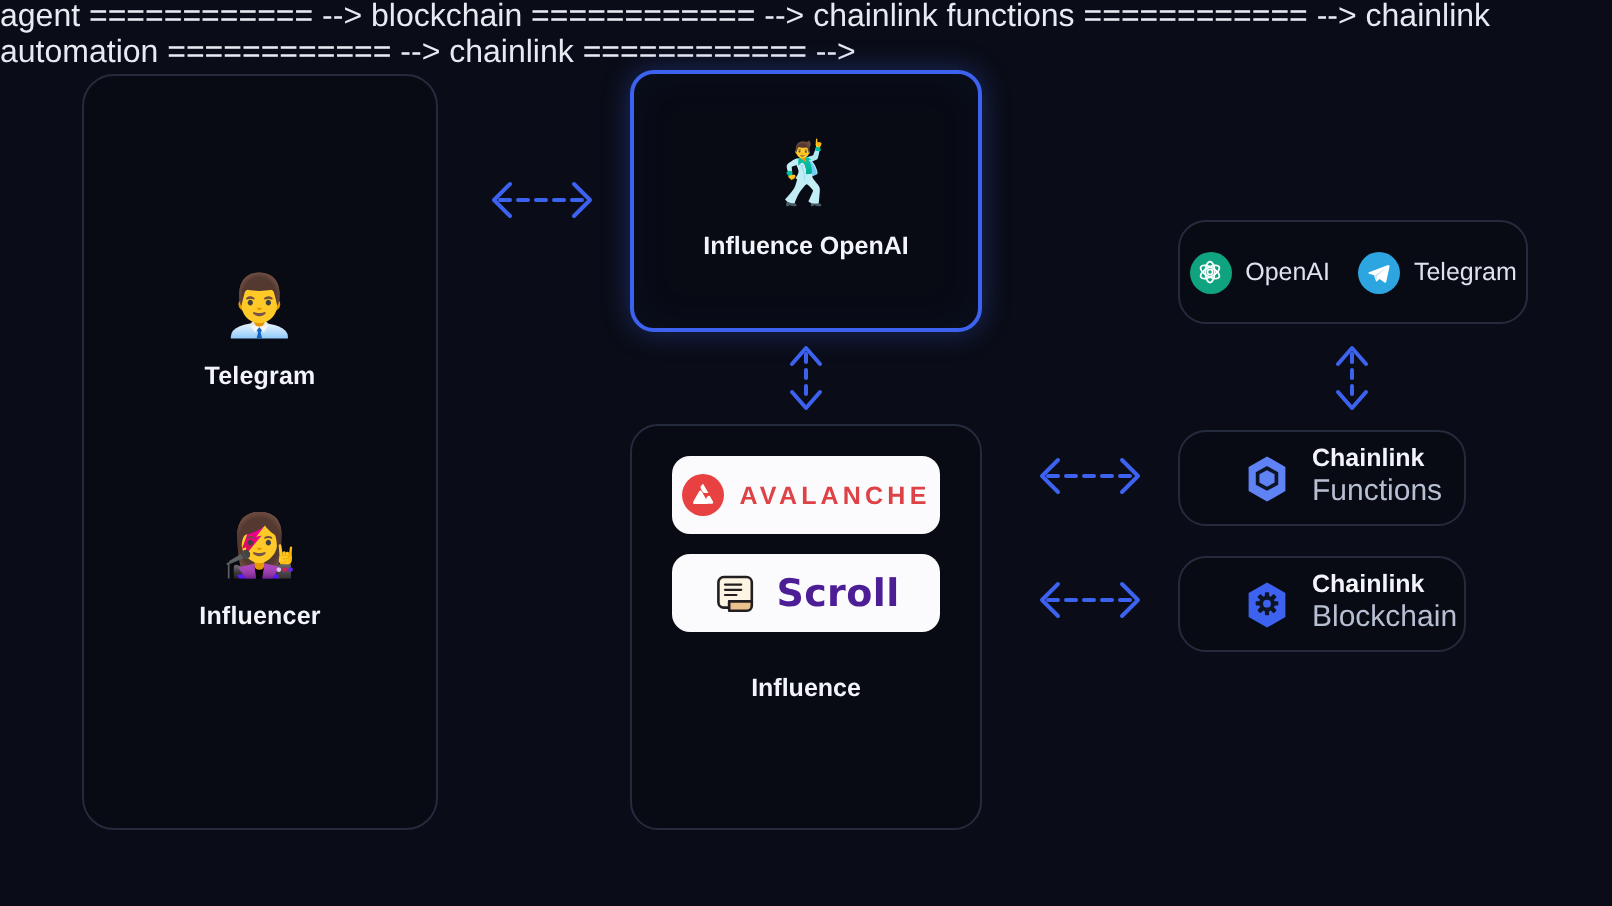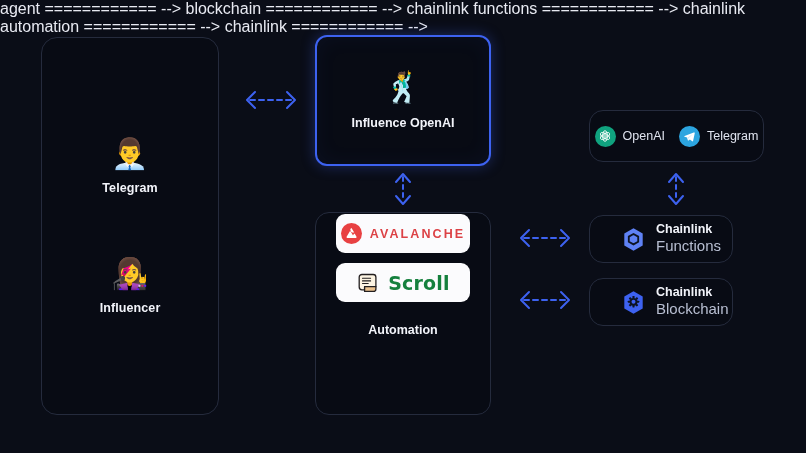--- a/index.html
+++ b/index.html
@@ -99,21 +99,21 @@
   
   #blockchain-box {
     left: 315px;
     top: 212px;
     width: 176px;
     height: 203px;
     display: flex;
     flex-direction: column;
     align-items: center;
     justify-content: flex-start;
-    padding: 1px 0 0 0;
+    padding: 15px 0 0 0;
     gap: 10px;
   }
 
   .chain-chip {
     width: 134px;
     height: 39px;
     background: #fbfbfd;
     border-radius: 9px;
     display: flex;
     align-items: center;
@@ -134,21 +134,21 @@
     font-weight: bold;
   }
 
   .chain-name.polygon {
     color: #16181d;
     font-size: 18px;
     letter-spacing: -.4px;
   }
 
   .chain-name.scroll {
-    color: #15803d;
+    color: #4c1d95;
     font-size: 19px;
     letter-spacing: .2px;
     font-family: "DejaVu Sans", sans-serif;
   }
 
   .blockchain-label {
     font-size: 12.5px;
     font-weight: bold;
     color: #f2f4fa;
     margin-top: 11px;
@@ -293,21 +293,21 @@
         <path d="M8.6 15.7h11.3v2.2c0 1.4-1.1 2.5-2.5 2.5H8.6v-4.7z" fill="#ebc28e" stroke="#231f20" stroke-width="1.3" stroke-linejoin="round"></path>
         <g stroke="#231f20" stroke-width="1.1" stroke-linecap="round">
           <line x1="6.5" y1="7.3" x2="14.6" y2="7.3"></line>
           <line x1="6.5" y1="9.9" x2="14.6" y2="9.9"></line>
           <line x1="6.5" y1="12.5" x2="12.2" y2="12.5"></line>
         </g>
       </svg>
       <span class="chain-name scroll">Scroll</span>
     </div>
 
-    <div class="blockchain-label">Automation</div>
+    <div class="blockchain-label">Influence</div>
   </div>
 
    chainlink functions ============ --&gt;
   <div class="conn" id="conn-blockchain-functions">
     <svg width="78" height="32" viewBox="0 0 78 32">
       <line x1="18" y1="16" x2="60" y2="16" stroke="#3d62f0" stroke-width="2" stroke-dasharray="5 4" stroke-linecap="round"></line>
       <polyline points="23,8 15,16 23,24" fill="none" stroke="#3d62f0" stroke-width="2" stroke-linecap="round" stroke-linejoin="round"></polyline>
       <polyline points="55,8 63,16 55,24" fill="none" stroke="#3d62f0" stroke-width="2" stroke-linecap="round" stroke-linejoin="round"></polyline>
     </svg>
   </div>

